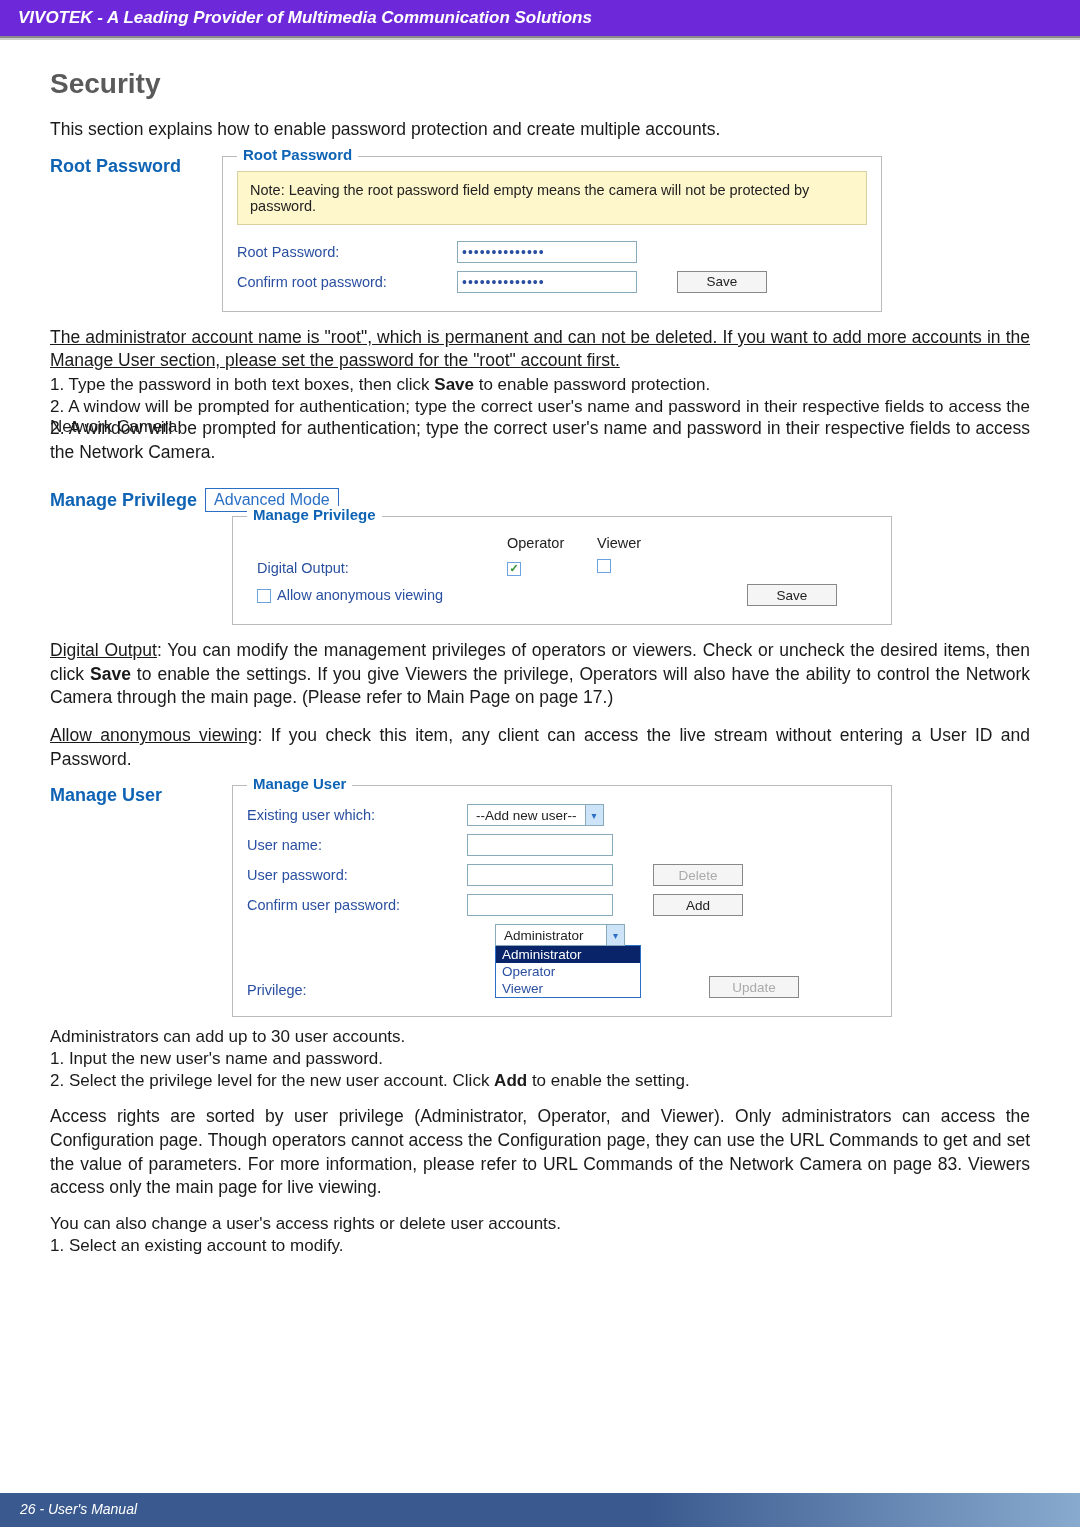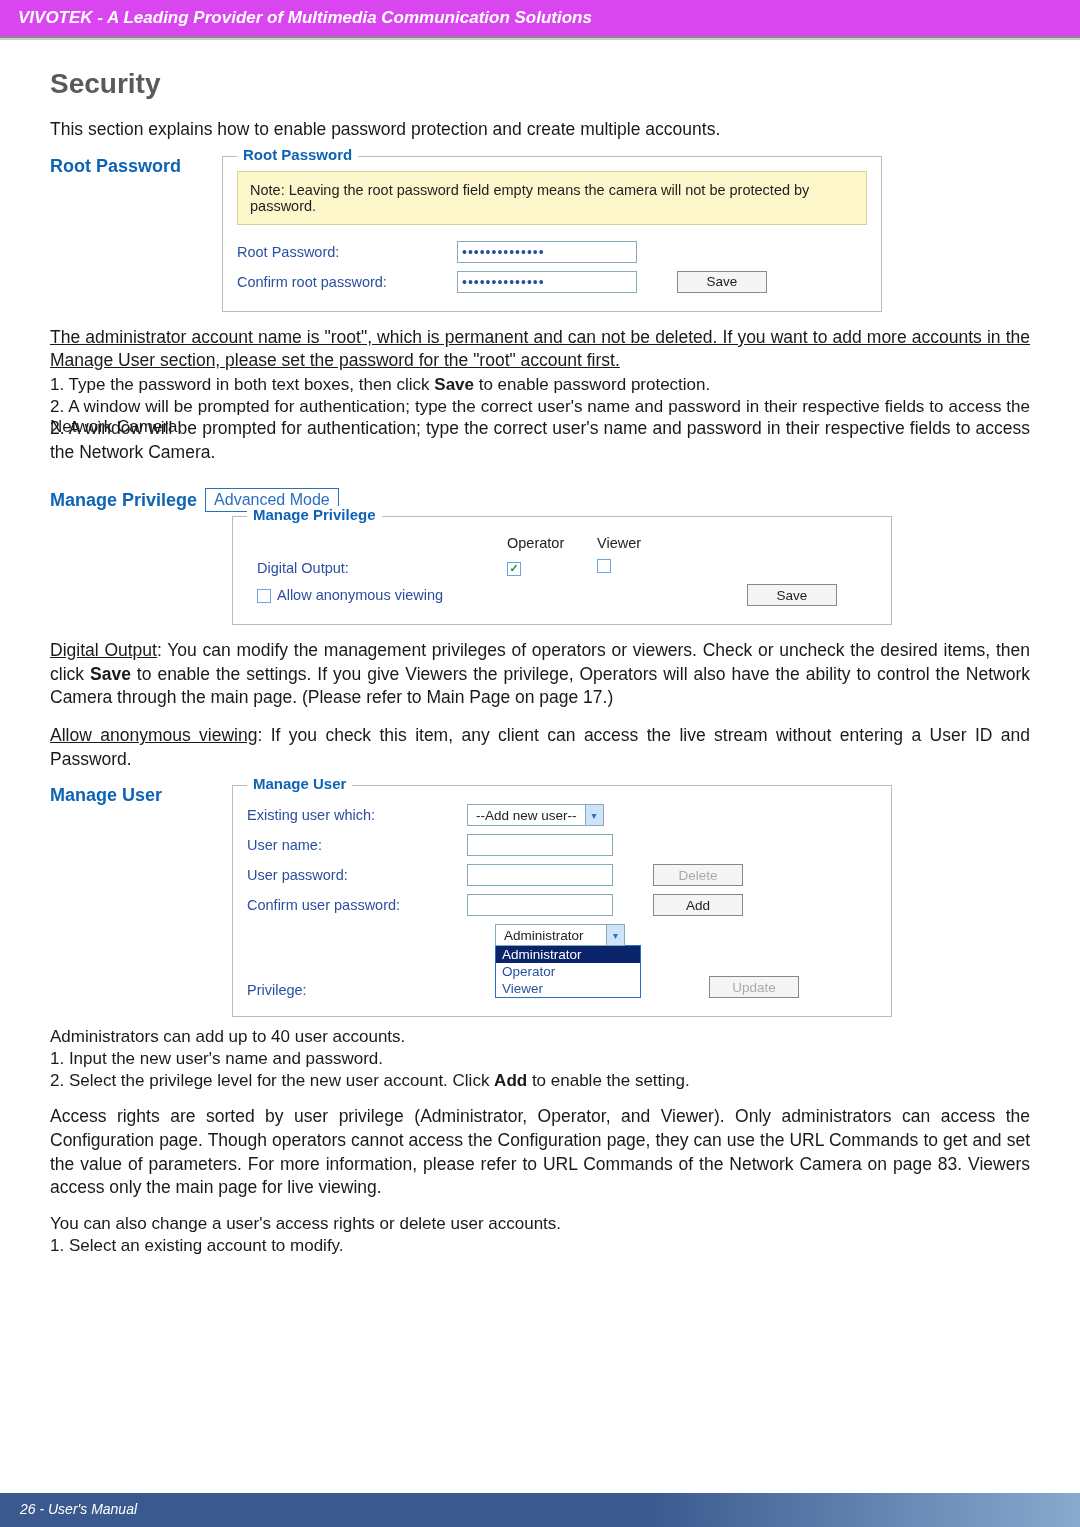--- a/index.html
+++ b/index.html
@@ -1,17 +1,17 @@
 <!DOCTYPE html>
 <html><head>
 <meta charset="utf-8">
 <style>
 * { margin: 0; padding: 0; box-sizing: border-box; font-family: Arial, Helvetica, sans-serif; }
 body { width: 1080px; height: 1527px; background: #fff; overflow: hidden; }
-.header-bar { background: #d946ef; color: #fff; padding: 8px 18px; font-style: italic; font-size: 17px; font-weight: bold; border-bottom: 2px solid #888; }
+.header-bar { background: #6d28d9; color: #fff; padding: 8px 18px; font-style: italic; font-size: 17px; font-weight: bold; border-bottom: 2px solid #888; }
 .divider-line { height: 2px; background: #ccc; margin-left: 0; }
 .content { padding: 18px 50px 0 50px; }
 h2 { font-size: 28px; color: #5a5a5a; font-weight: bold; margin: 10px 0 18px 0; }
 .body-text { font-size: 17.5px; color: #1a1a1a; margin: 14px 0; line-height: 1.35; }
 .section-label { color: #0e63b4; font-size: 18px; font-weight: bold; }
 .row-start { display: flex; align-items: flex-start; gap: 0; }
 .fieldset { border: 1px solid #bbb; margin-left: 10px; position: relative; padding: 14px 14px 14px 14px; }
 .fieldset-legend { color: #0e63b4; font-size: 15px; font-weight: bold; position: absolute; top: -11px; left: 14px; background: #fff; padding: 0 6px; }
 .note-box { background: #fff7cc; border: 1px solid #d8d0a0; padding: 10px 12px; font-size: 14.5px; color: #222; margin-bottom: 12px; }
 .form-row { display: flex; align-items: center; font-size: 14.5px; color: #2a4fa0; padding: 4px 0; }
@@ -147,21 +147,21 @@
             <div class="hl">Administrator</div>
             <div>Operator</div>
             <div>Viewer</div>
           </div>
         </div>
         <div class="btn btn-disabled">Update</div>
       </div>
     </div>
   </div>
 
-  <p class="list-num" style="margin-top:10px;">Administrators can add up to 40 user accounts.</p>
+  <p class="list-num" style="margin-top:10px;">Administrators can add up to 30 user accounts.</p>
   <p class="list-num">1. Input the new user's name and password.</p>
   <p class="list-num"><span>2. Select the privilege level for the new user account. Click </span><b>Add</b><span> to enable the setting.</span></p>
 
   <p class="body-text justify">Access rights are sorted by user privilege (Administrator, Operator, and Viewer). Only administrators can access the Configuration page. Though operators cannot access the Configuration page, they can use the URL Commands to get and set the value of parameters. For more information, please refer to URL Commands of the Network Camera on page 83. Viewers access only the main page for live viewing.</p>
   <p class="list-num" style="margin-top:12px;">You can also change a user's access rights or delete user accounts.</p>
   <p class="list-num">1. Select an existing account to modify.</p>
 
 </div>
 
 <div class="footer">26 - User's Manual</div>

